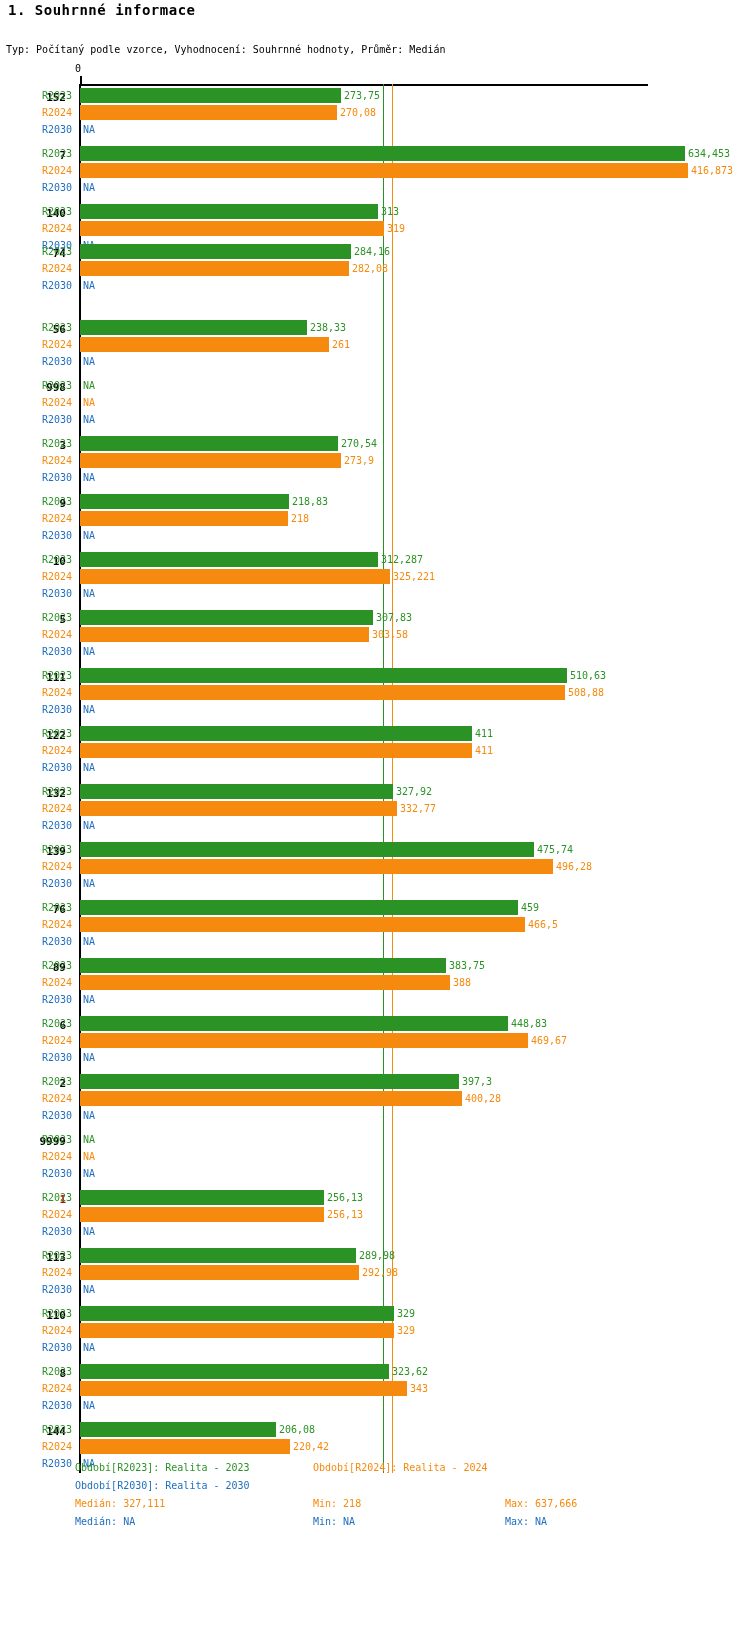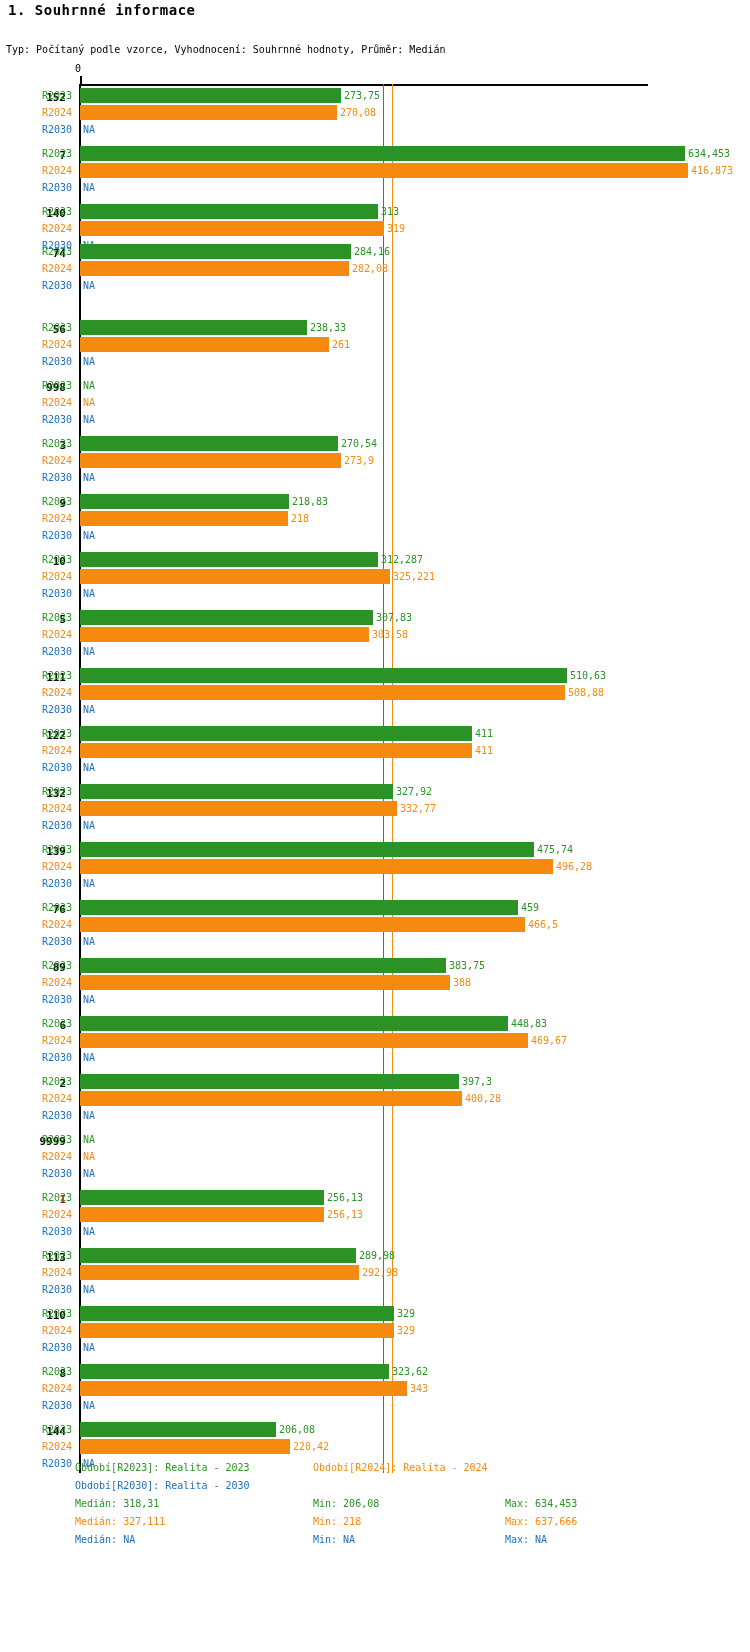--- a/index.html
+++ b/index.html
@@ -545,25 +545,20 @@
       </div>
   </div>
 
   <div id="footer">
     <div class="fr">
       <span class="fcell col1" style="color: rgb(43, 147, 38);">Období[R2023]: Realita - 2023</span>
       <span class="fcell col2" style="color: rgb(246, 138, 14);">Období[R2024]: Realita - 2024</span>
     </div>
     <div class="fr">
       <span class="fcell col1" style="color: rgb(31, 111, 191);">Období[R2030]: Realita - 2030</span>
-    </div>
-    <div class="fr">
-      <span class="fcell col1" style="color: rgb(43, 147, 38);">Medián: 318,31</span>
-      <span class="fcell col2" style="color: rgb(43, 147, 38);">Min: 206,08</span>
-      <span class="fcell col3" style="color: rgb(43, 147, 38);">Max: 634,453</span>
     </div>
     <div class="fr">
       <span class="fcell col1" style="color: rgb(246, 138, 14);">Medián: 327,111</span>
       <span class="fcell col2" style="color: rgb(246, 138, 14);">Min: 218</span>
       <span class="fcell col3" style="color: rgb(246, 138, 14);">Max: 637,666</span>
     </div>
     <div class="fr">
       <span class="fcell col1" style="color: rgb(31, 111, 191);">Medián: NA</span>
       <span class="fcell col2" style="color: rgb(31, 111, 191); text-align: right;">Min: NA</span>
       <span class="fcell col3" style="color: rgb(31, 111, 191);">Max: NA</span>

